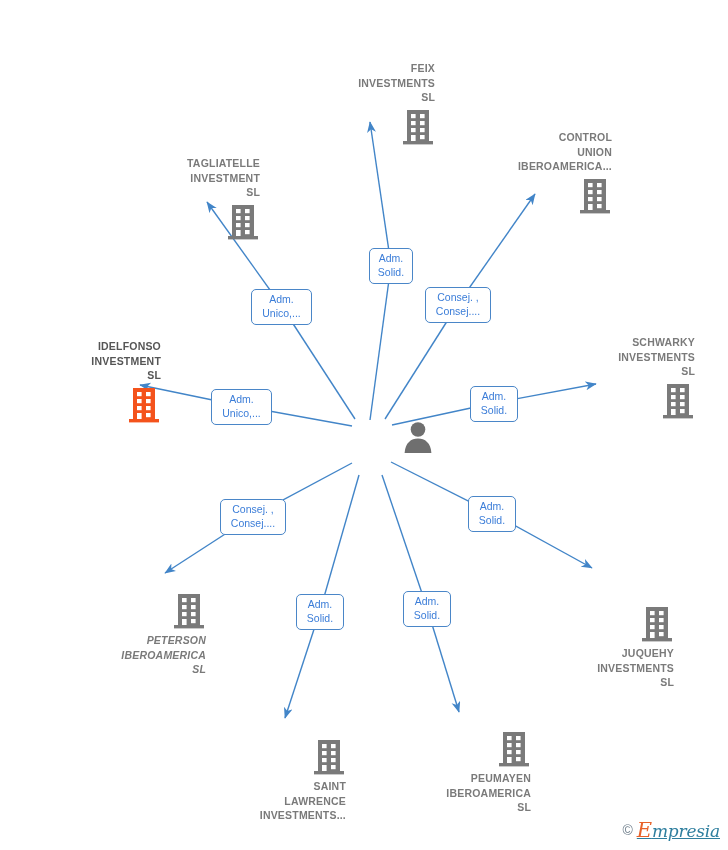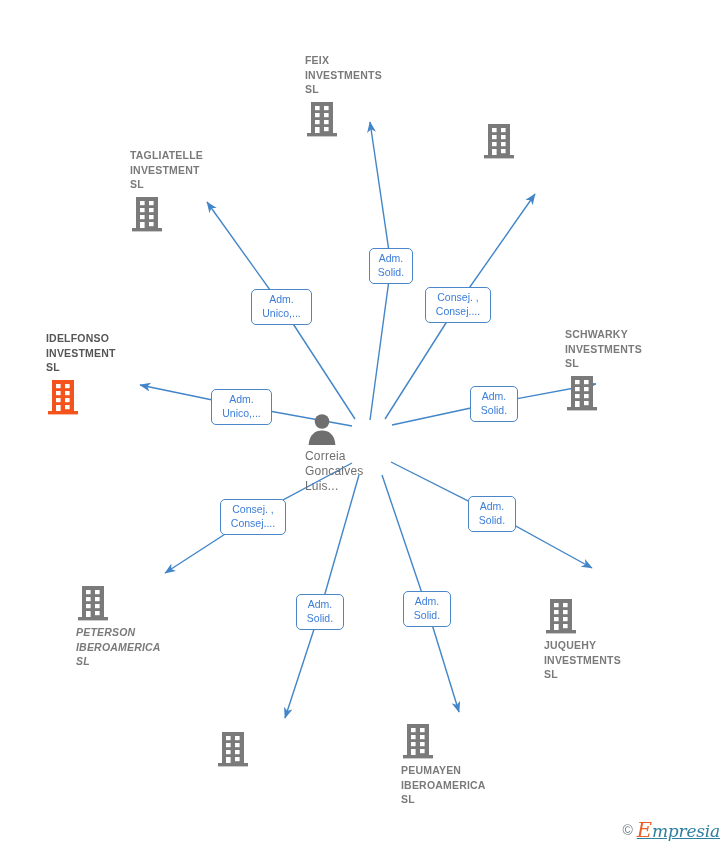--- a/index.html
+++ b/index.html
@@ -26,22 +26,23 @@
     left: 0;
     top: 0;
     width: 728px;
     height: 850px;
     pointer-events: none;
   }
   .node {
     position: absolute;
     width: 130px;
     margin-left: -65px;
-    text-align: left;
+    text-align: right;
     cursor: pointer;
+    margin-top: 8px;
   }
   .node .caption {
     font-size: 10.5px;
     line-height: 14.5px;
     letter-spacing: 0.2px;
     color: #7a7a7a;
     font-weight: bold;
     white-space: pre-line;
   }
   .node.person .caption {
@@ -168,36 +169,39 @@
               <rect x="10" y="13" width="4.6" height="4.2"></rect>
               <rect x="19" y="13" width="4.6" height="4.2"></rect>
               <rect x="10" y="20" width="4.6" height="4.2"></rect>
               <rect x="19" y="20" width="4.6" height="4.2"></rect>
               <rect x="10" y="27" width="4.6" height="6"></rect>
               <rect x="19" y="27" width="4.6" height="4.2"></rect>
             </g>
           </svg></span>
       </div>
       <div class="node caption-top" style="left: 547px; top: 122px;">
-        <span class="glyph"><svg width="34" height="38" viewBox="0 0 34 38" aria-hidden="true">
-            <rect x="6" y="2" width="22" height="31" fill="#7a7a7a"></rect>
-            <rect x="2" y="33" width="30" height="3.4" fill="#7a7a7a"></rect>
-            <g fill="#ffffff">
-              <rect x="10" y="6" width="4.6" height="4.2"></rect>
-              <rect x="19" y="6" width="4.6" height="4.2"></rect>
-              <rect x="10" y="13" width="4.6" height="4.2"></rect>
-              <rect x="19" y="13" width="4.6" height="4.2"></rect>
-              <rect x="10" y="20" width="4.6" height="4.2"></rect>
-              <rect x="19" y="20" width="4.6" height="4.2"></rect>
-              <rect x="10" y="27" width="4.6" height="6"></rect>
-              <rect x="19" y="27" width="4.6" height="4.2"></rect>
-            </g>
-          </svg></span>
-      </div>
-      <div class="node highlight caption-top" style="left: 111px; top: 331px;">
+        <div class="caption">CONTROL
+UNION
+IBEROAMERICA...</div>
+        <span class="glyph"><svg width="34" height="38" viewBox="0 0 34 38" aria-hidden="true">
+            <rect x="6" y="2" width="22" height="31" fill="#7a7a7a"></rect>
+            <rect x="2" y="33" width="30" height="3.4" fill="#7a7a7a"></rect>
+            <g fill="#ffffff">
+              <rect x="10" y="6" width="4.6" height="4.2"></rect>
+              <rect x="19" y="6" width="4.6" height="4.2"></rect>
+              <rect x="10" y="13" width="4.6" height="4.2"></rect>
+              <rect x="19" y="13" width="4.6" height="4.2"></rect>
+              <rect x="10" y="20" width="4.6" height="4.2"></rect>
+              <rect x="19" y="20" width="4.6" height="4.2"></rect>
+              <rect x="10" y="27" width="4.6" height="6"></rect>
+              <rect x="19" y="27" width="4.6" height="4.2"></rect>
+            </g>
+          </svg></span>
+      </div>
+      <div class="node highlight caption-top" style="left: 96px; top: 331px;">
         <div class="caption">IDELFONSO
 INVESTMENT
 SL</div>
         <span class="glyph"><svg width="34" height="38" viewBox="0 0 34 38" aria-hidden="true">
             <rect x="6" y="2" width="22" height="31" fill="#f4531c"></rect>
             <rect x="2" y="33" width="30" height="3.4" fill="#f4531c"></rect>
             <g fill="#ffffff">
               <rect x="10" y="6" width="4.6" height="4.2"></rect>
               <rect x="19" y="6" width="4.6" height="4.2"></rect>
               <rect x="10" y="13" width="4.6" height="4.2"></rect>
@@ -274,20 +278,23 @@
               <rect x="10" y="6" width="4.6" height="4.2"></rect>
               <rect x="19" y="6" width="4.6" height="4.2"></rect>
               <rect x="10" y="13" width="4.6" height="4.2"></rect>
               <rect x="19" y="13" width="4.6" height="4.2"></rect>
               <rect x="10" y="20" width="4.6" height="4.2"></rect>
               <rect x="19" y="20" width="4.6" height="4.2"></rect>
               <rect x="10" y="27" width="4.6" height="6"></rect>
               <rect x="19" y="27" width="4.6" height="4.2"></rect>
             </g>
           </svg></span>
+        <div class="caption">SAINT
+LAWRENCE
+INVESTMENTS...</div>
       </div>
       <div class="node caption-bottom" style="left: 466px; top: 722px;">
         <span class="glyph"><svg width="34" height="38" viewBox="0 0 34 38" aria-hidden="true">
             <rect x="6" y="2" width="22" height="31" fill="#7a7a7a"></rect>
             <rect x="2" y="33" width="30" height="3.4" fill="#7a7a7a"></rect>
             <g fill="#ffffff">
               <rect x="10" y="6" width="4.6" height="4.2"></rect>
               <rect x="19" y="6" width="4.6" height="4.2"></rect>
               <rect x="10" y="13" width="4.6" height="4.2"></rect>
               <rect x="19" y="13" width="4.6" height="4.2"></rect>
@@ -299,23 +306,20 @@
           </svg></span>
         <div class="caption">PEUMAYEN
 IBEROAMERICA
 SL</div>
       </div>
       <div class="node person caption-bottom" style="left: 370px; top: 412px;">
         <span class="glyph"><svg width="34" height="34" viewBox="0 0 34 34" aria-hidden="true">
             <circle cx="17" cy="9.5" r="7.3" fill="#6f6f6f"></circle>
             <path d="M3.6 33 C4.4 22.8 10 18.6 17 18.6 C24 18.6 29.6 22.8 30.4 33 Z" fill="#6f6f6f"></path>
           </svg></span>
-        <div class="caption">Correia
-Goncalves
-Luis...</div>
       </div>
     </div>
   <div id="labels-group">
       <div class="edge-label" style="left: 369px; top: 248px; width: 44px; min-height: 34px;">Adm.
 Solid.</div>
       <div class="edge-label" style="left: 251px; top: 289px; width: 61px; min-height: 34px;">Adm.
 Unico,...</div>
       <div class="edge-label" style="left: 425px; top: 287px; width: 66px; min-height: 34px;">Consej. ,
 Consej....</div>
       <div class="edge-label" style="left: 211px; top: 389px; width: 61px; min-height: 34px;">Adm.

